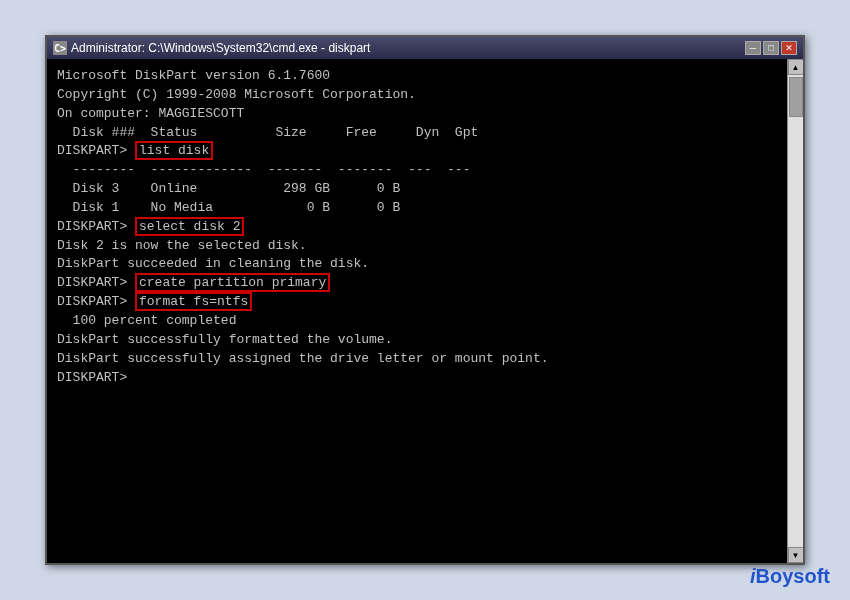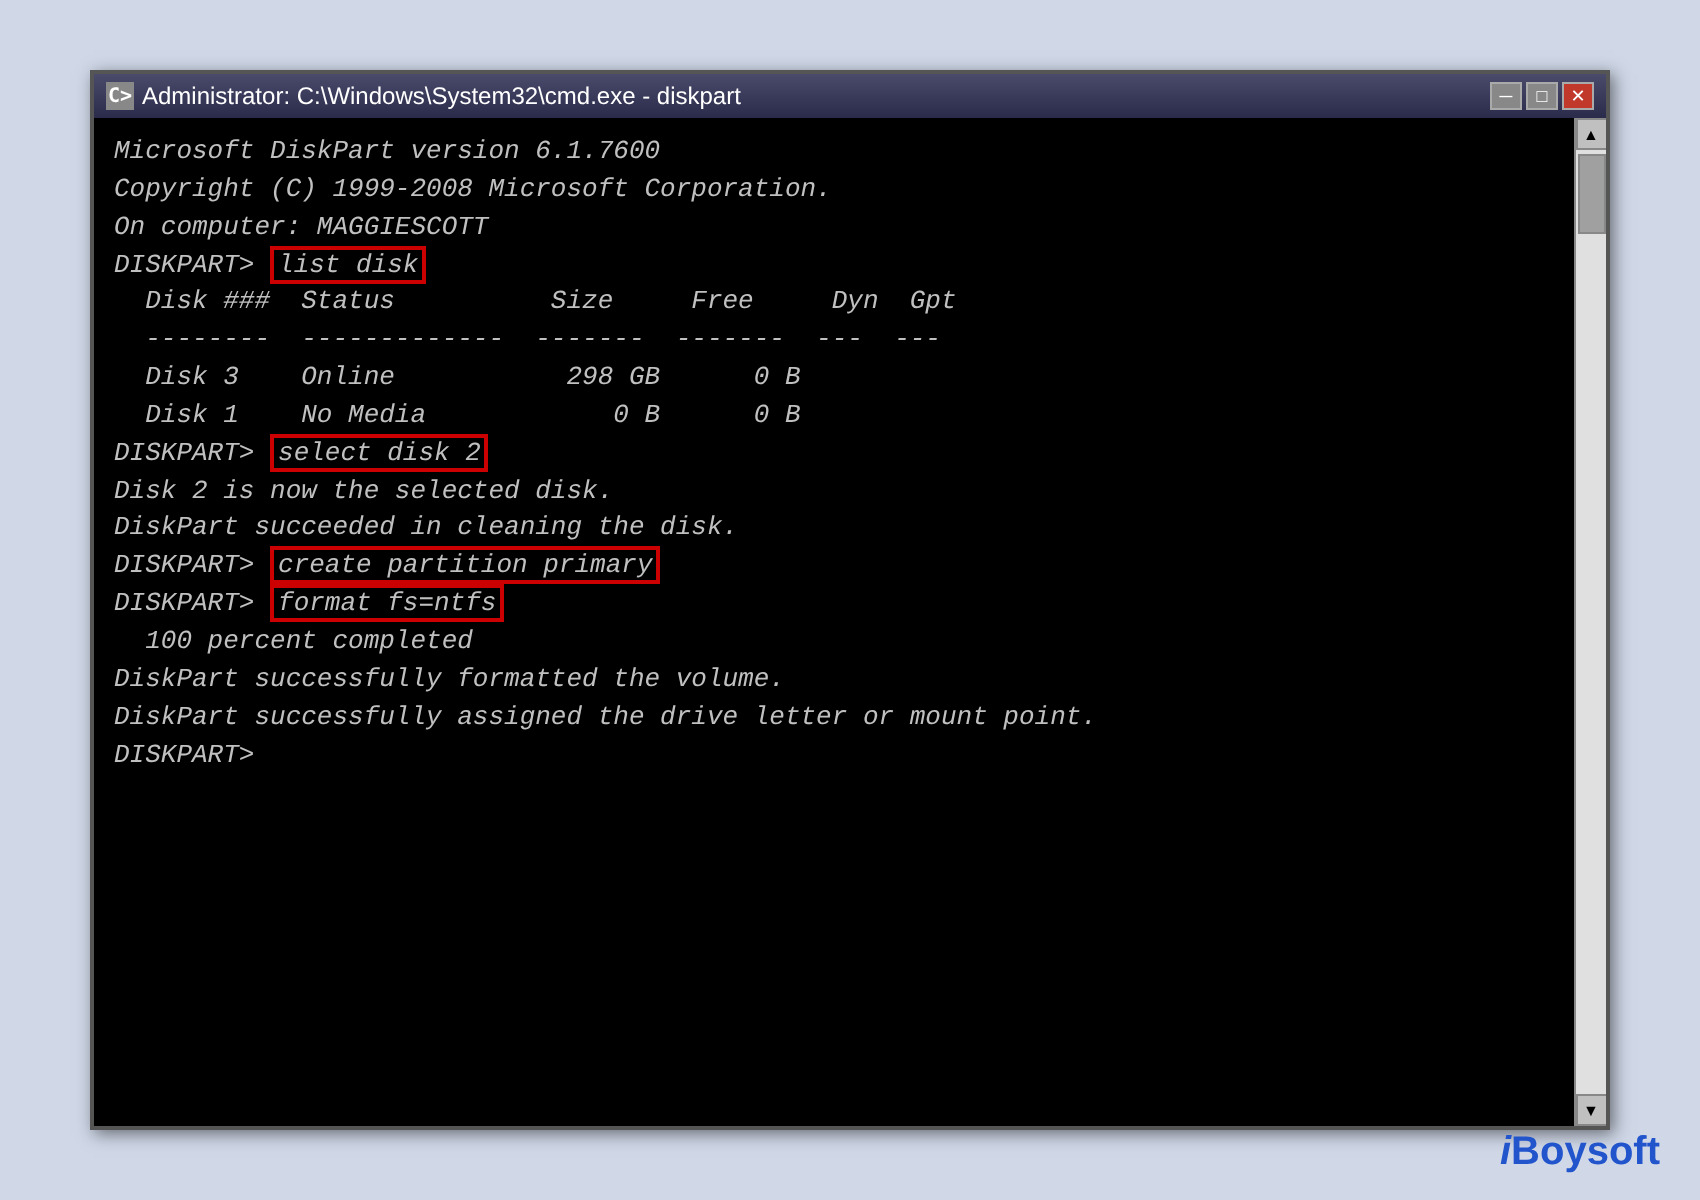--- a/index.html
+++ b/index.html
@@ -129,21 +129,20 @@
       background: #a0a0a0;
       border: 1px solid #888;
       position: absolute;
       top: 2px;
       left: 1px;
     }
 
     .line {
       white-space: pre;
       display: block;
-      font-style: italic;
     }
 
     .highlight-cmd {
       background: transparent;
       border: 2px solid #cc0000;
       color: #c0c0c0;
       padding: 0 2px;
       font-family: 'Courier New', Courier, monospace;
       font-size: 13px;
     }
@@ -184,22 +183,22 @@
       <div class="title-btn close-btn">✕</div>
     </div>
   </div>
   <div class="scrollbar-area">
     <div class="terminal">
 
     <span class="line">Microsoft DiskPart version 6.1.7600</span>
         <span class="line">Copyright (C) 1999-2008 Microsoft Corporation.</span>
         <span class="line">On computer: MAGGIESCOTT</span>
         <span class="line"></span>
+        <span class="line">  Disk ###  Status          Size     Free     Dyn  Gpt</span>
         <span class="line"><span class="prompt">DISKPART&gt; </span><span class="highlight-cmd">list disk</span></span>
-        <span class="line">  Disk ###  Status          Size     Free     Dyn  Gpt</span>
         <span class="line">  --------  -------------  -------  -------  ---  ---</span>
         <span class="line">  Disk 3    Online           298 GB      0 B</span>
         <span class="line">  Disk 1    No Media            0 B      0 B</span>
         <span class="line"></span>
         <span class="line"><span class="prompt">DISKPART&gt; </span><span class="highlight-cmd">select disk 2</span></span>
         <span class="line">Disk 2 is now the selected disk.</span>
         <span class="line"></span>
         <span class="line">DiskPart succeeded in cleaning the disk.</span>
         <span class="line"></span>
         <span class="line"><span class="prompt">DISKPART&gt; </span><span class="highlight-cmd">create partition primary</span></span>

